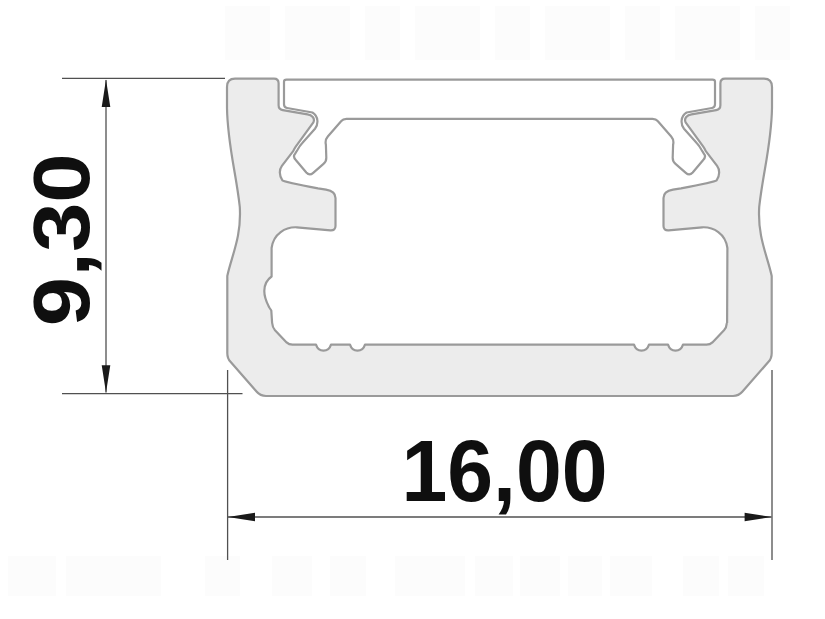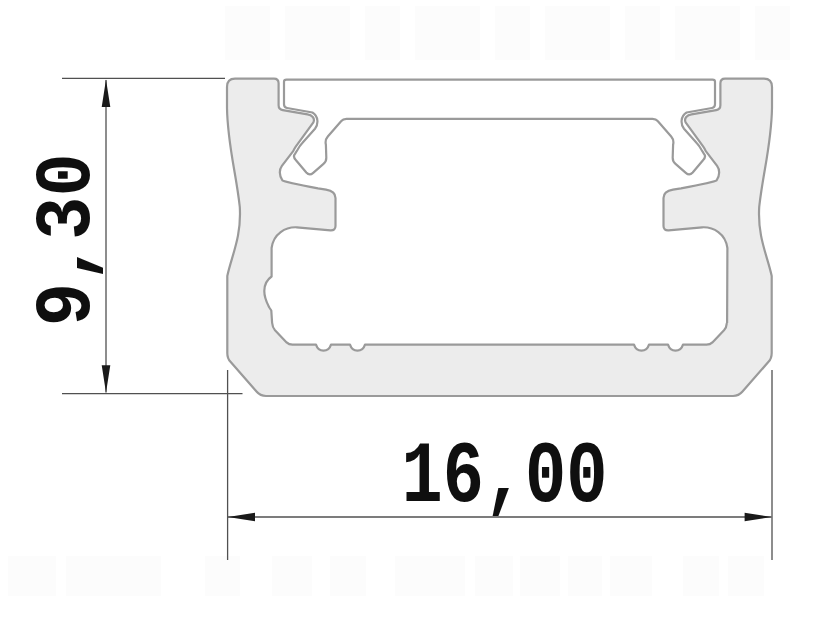--- a/index.html
+++ b/index.html
@@ -1,17 +1,17 @@
 <!DOCTYPE html>
 <html><head>
 <meta charset="utf-8">
 <style>
 html,body{margin:0;padding:0;background:#ffffff;}
 #page{position:relative;width:825px;height:619px;background:#ffffff;overflow:hidden;
-font-family:Liberation Mono, monospace;}
+font-family:Liberation Sans, sans-serif;}
 </style>
 </head>
 <body>
 
 <div id="page">
 <svg width="825" height="619" viewBox="0 0 825 619">
 
 <g fill="#fcfcfc">
 <rect x="8" y="556" width="48" height="40"></rect>
         <rect x="66" y="556" width="95" height="40"></rect>

